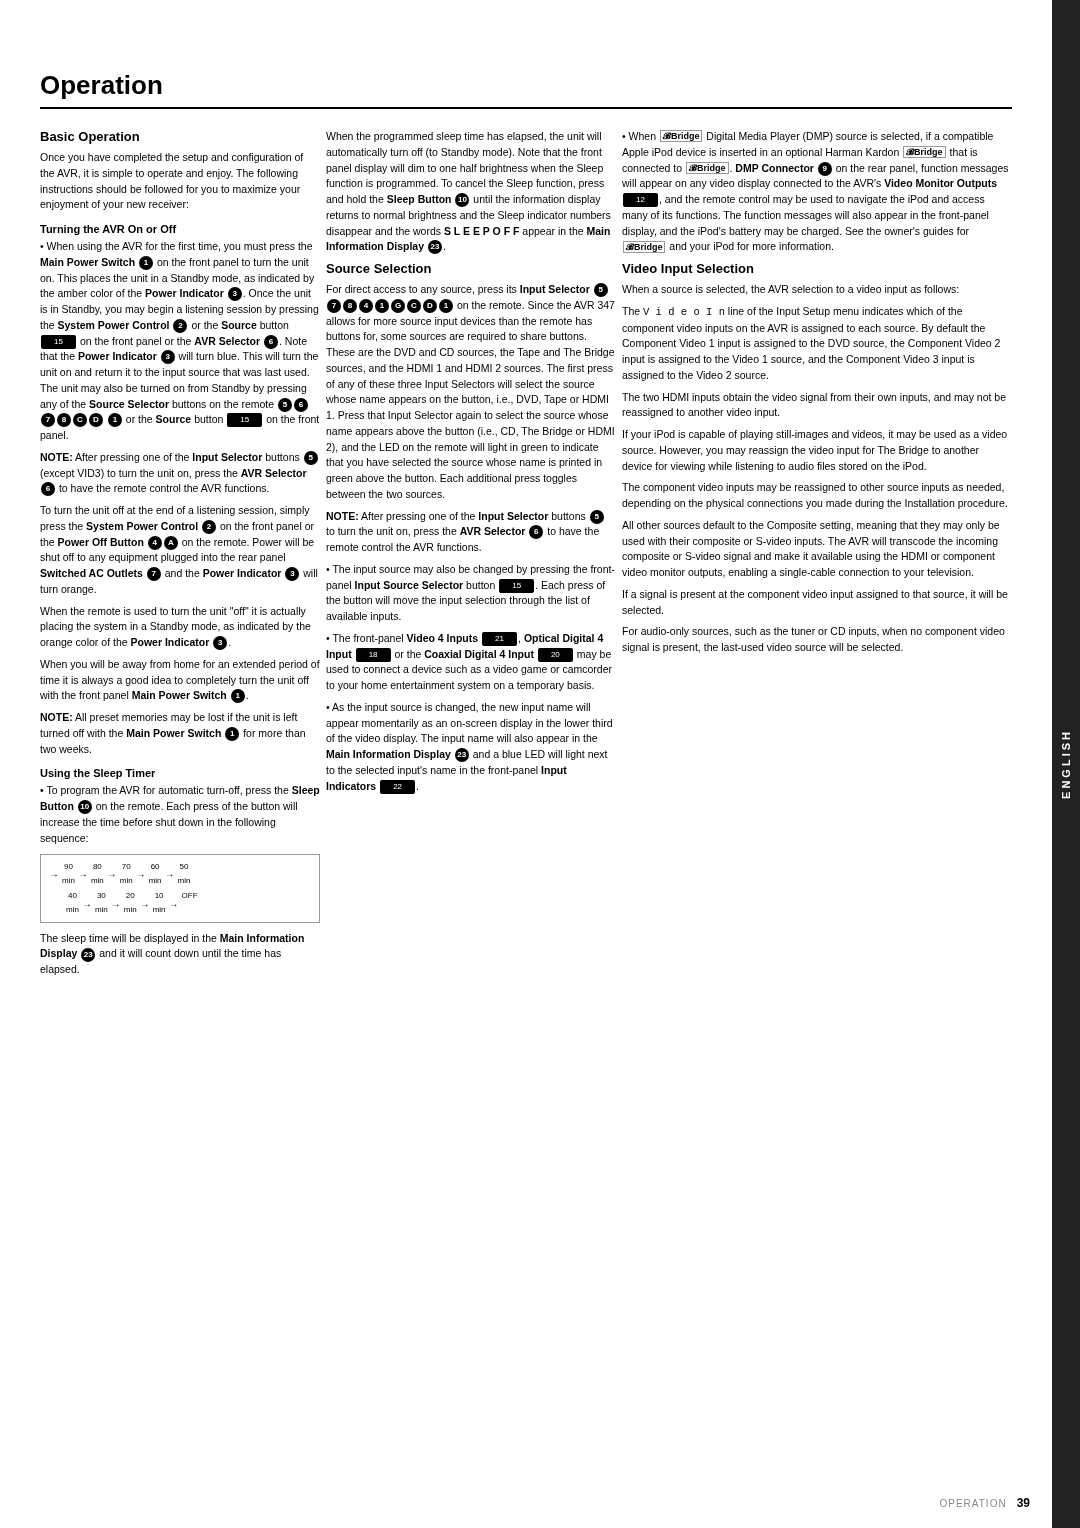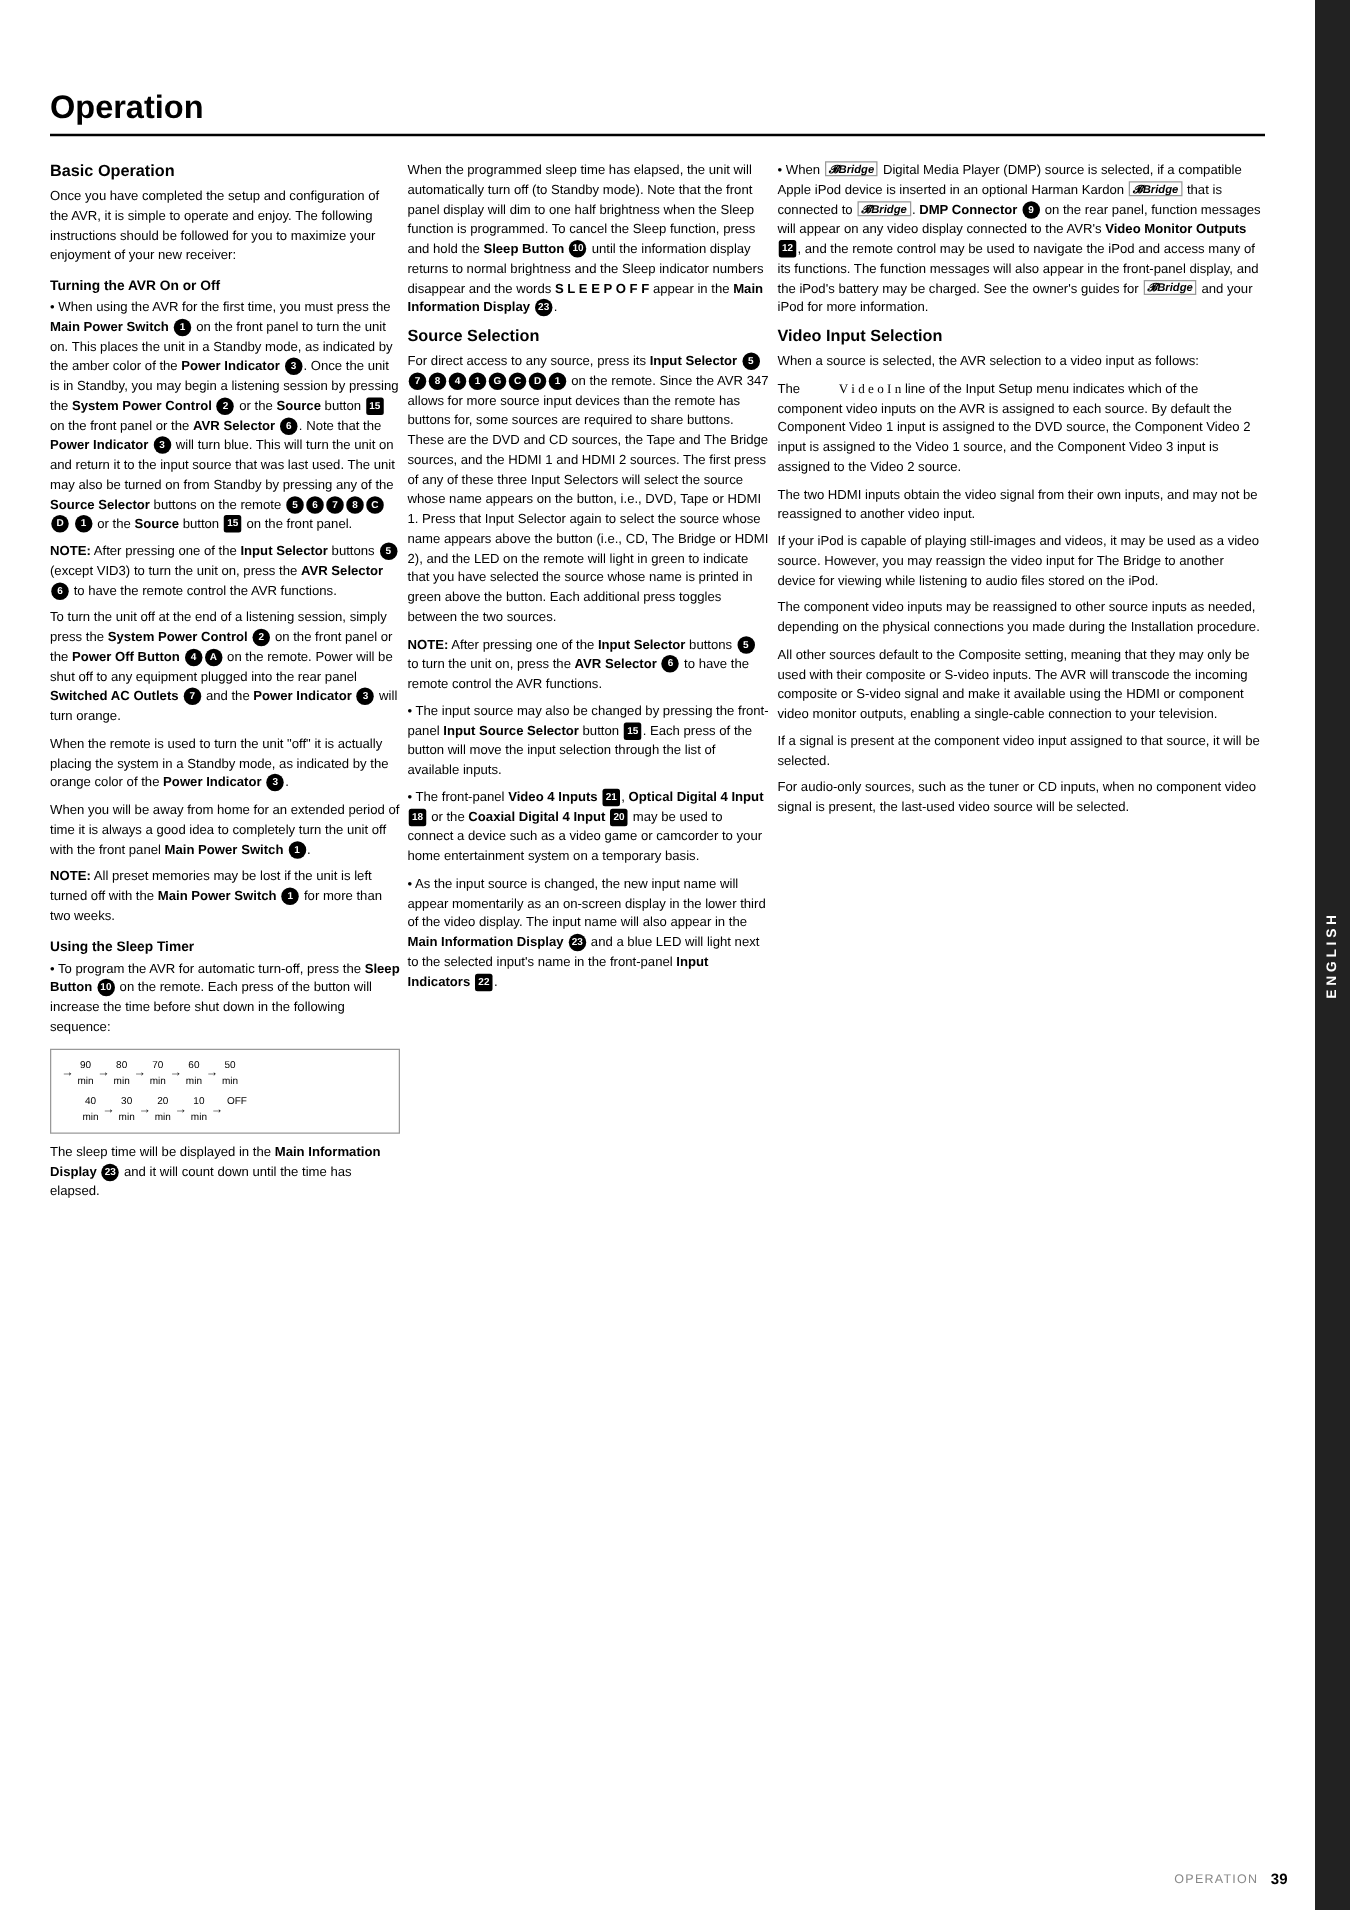--- a/index.html
+++ b/index.html
@@ -103,24 +103,24 @@
       margin: 0 1px;
       line-height: 1;
     }
     .badge-sq {
       display: inline-flex;
       align-items: center;
       justify-content: center;
       background: #000;
       color: #fff;
       border-radius: 2px;
-      width: 14px;
+      width: 35px;
       height: 14px;
       font-size: 8px;
-      font-weight: bold;
+      font-weight: normal;
       vertical-align: middle;
       margin: 0 1px;
       line-height: 1;
     }
     
     .sleep-diagram {
       border: 1px solid #999;
       padding: 5px 8px;
       margin: 8px 0;
       font-size: 9px;
@@ -141,21 +141,20 @@
       font-size: 10px;
       color: #000;
     }
     
     .bridge-logo {
       font-size: 9px;
       font-weight: bold;
       border: 1px solid #999;
       padding: 0 2px;
       vertical-align: middle;
-      font-style: italic;
       margin: 0 1px;
     }
     
     .footer {
       position: absolute;
       bottom: 18px;
       right: 50px;
       font-size: 10px;
       color: #555;
       display: flex;
@@ -173,23 +172,22 @@
       color: #000;
       text-align: center;
     }
     
     .note-label {
       font-weight: bold;
       font-size: 10.5px;
     }
     
     .video-in-text {
-      font-family: Liberation Serif, serif;
+      font-family: Liberation Mono, monospace;
       font-size: 10.5px;
-      margin-left: 28px;
     }
   </style>
 </head>
 <body>
 
 <div class="page">
 
   <div class="english-tab">
     <span>ENGLISH</span>
   </div>

